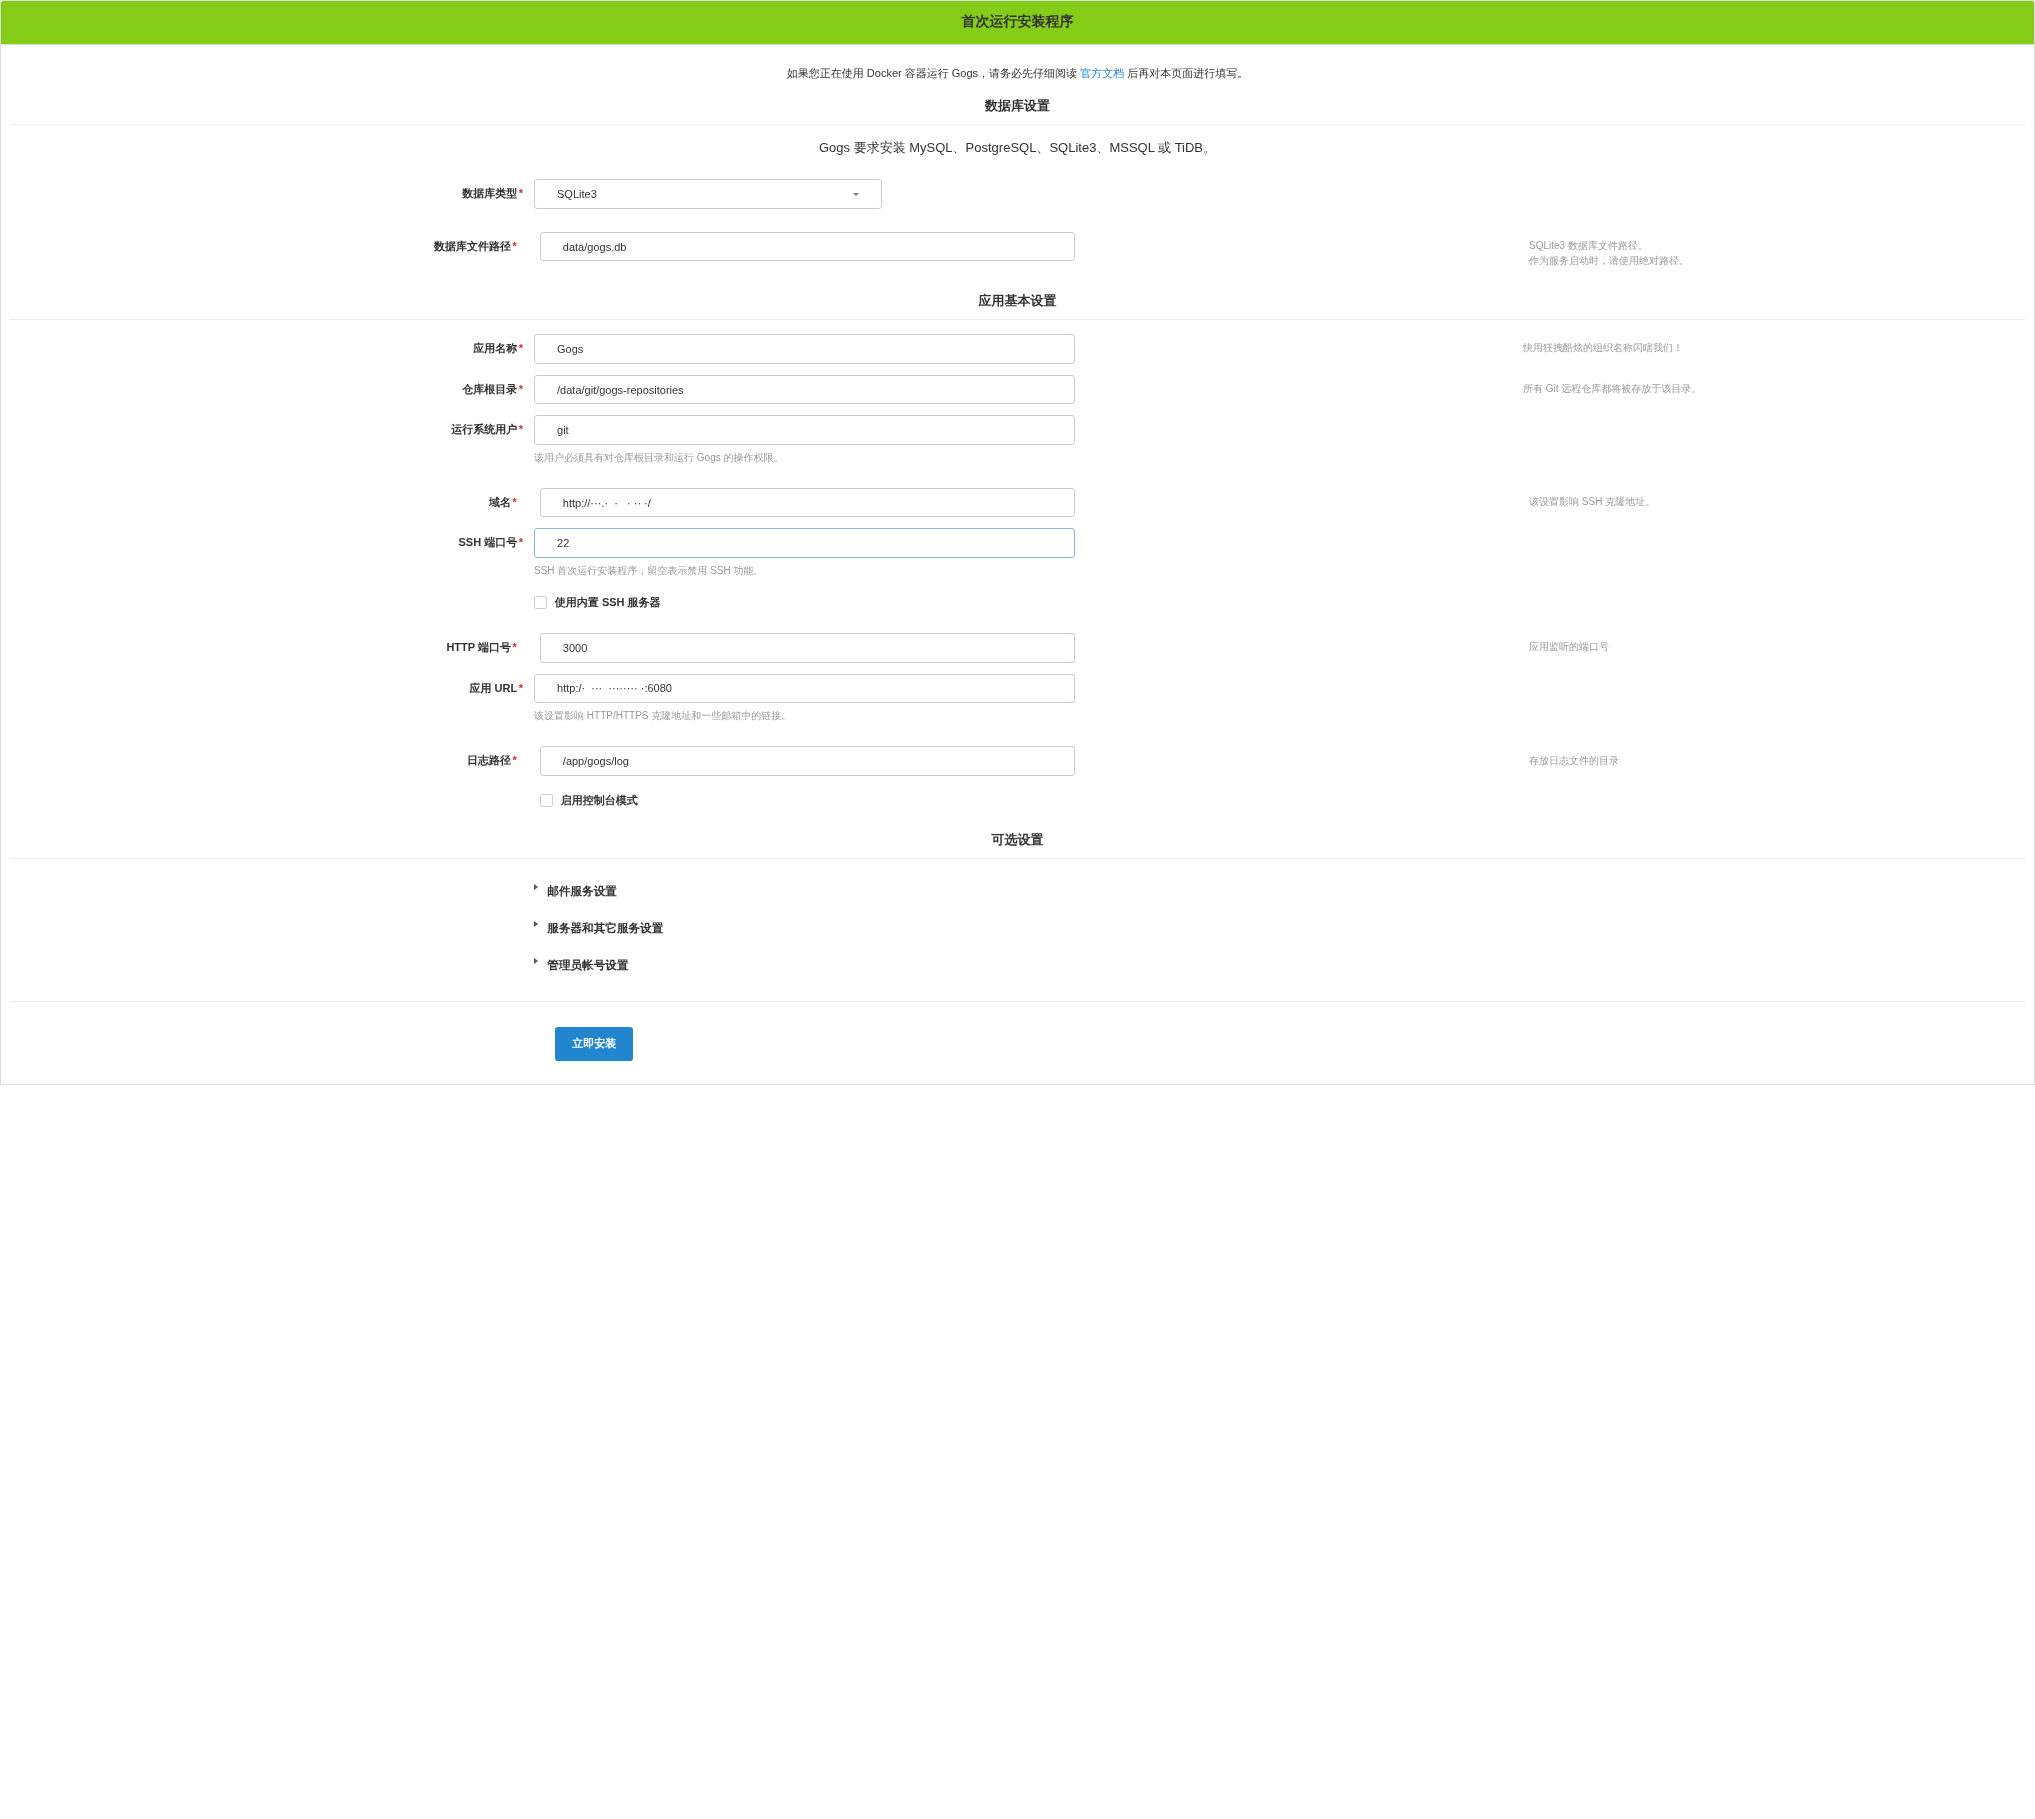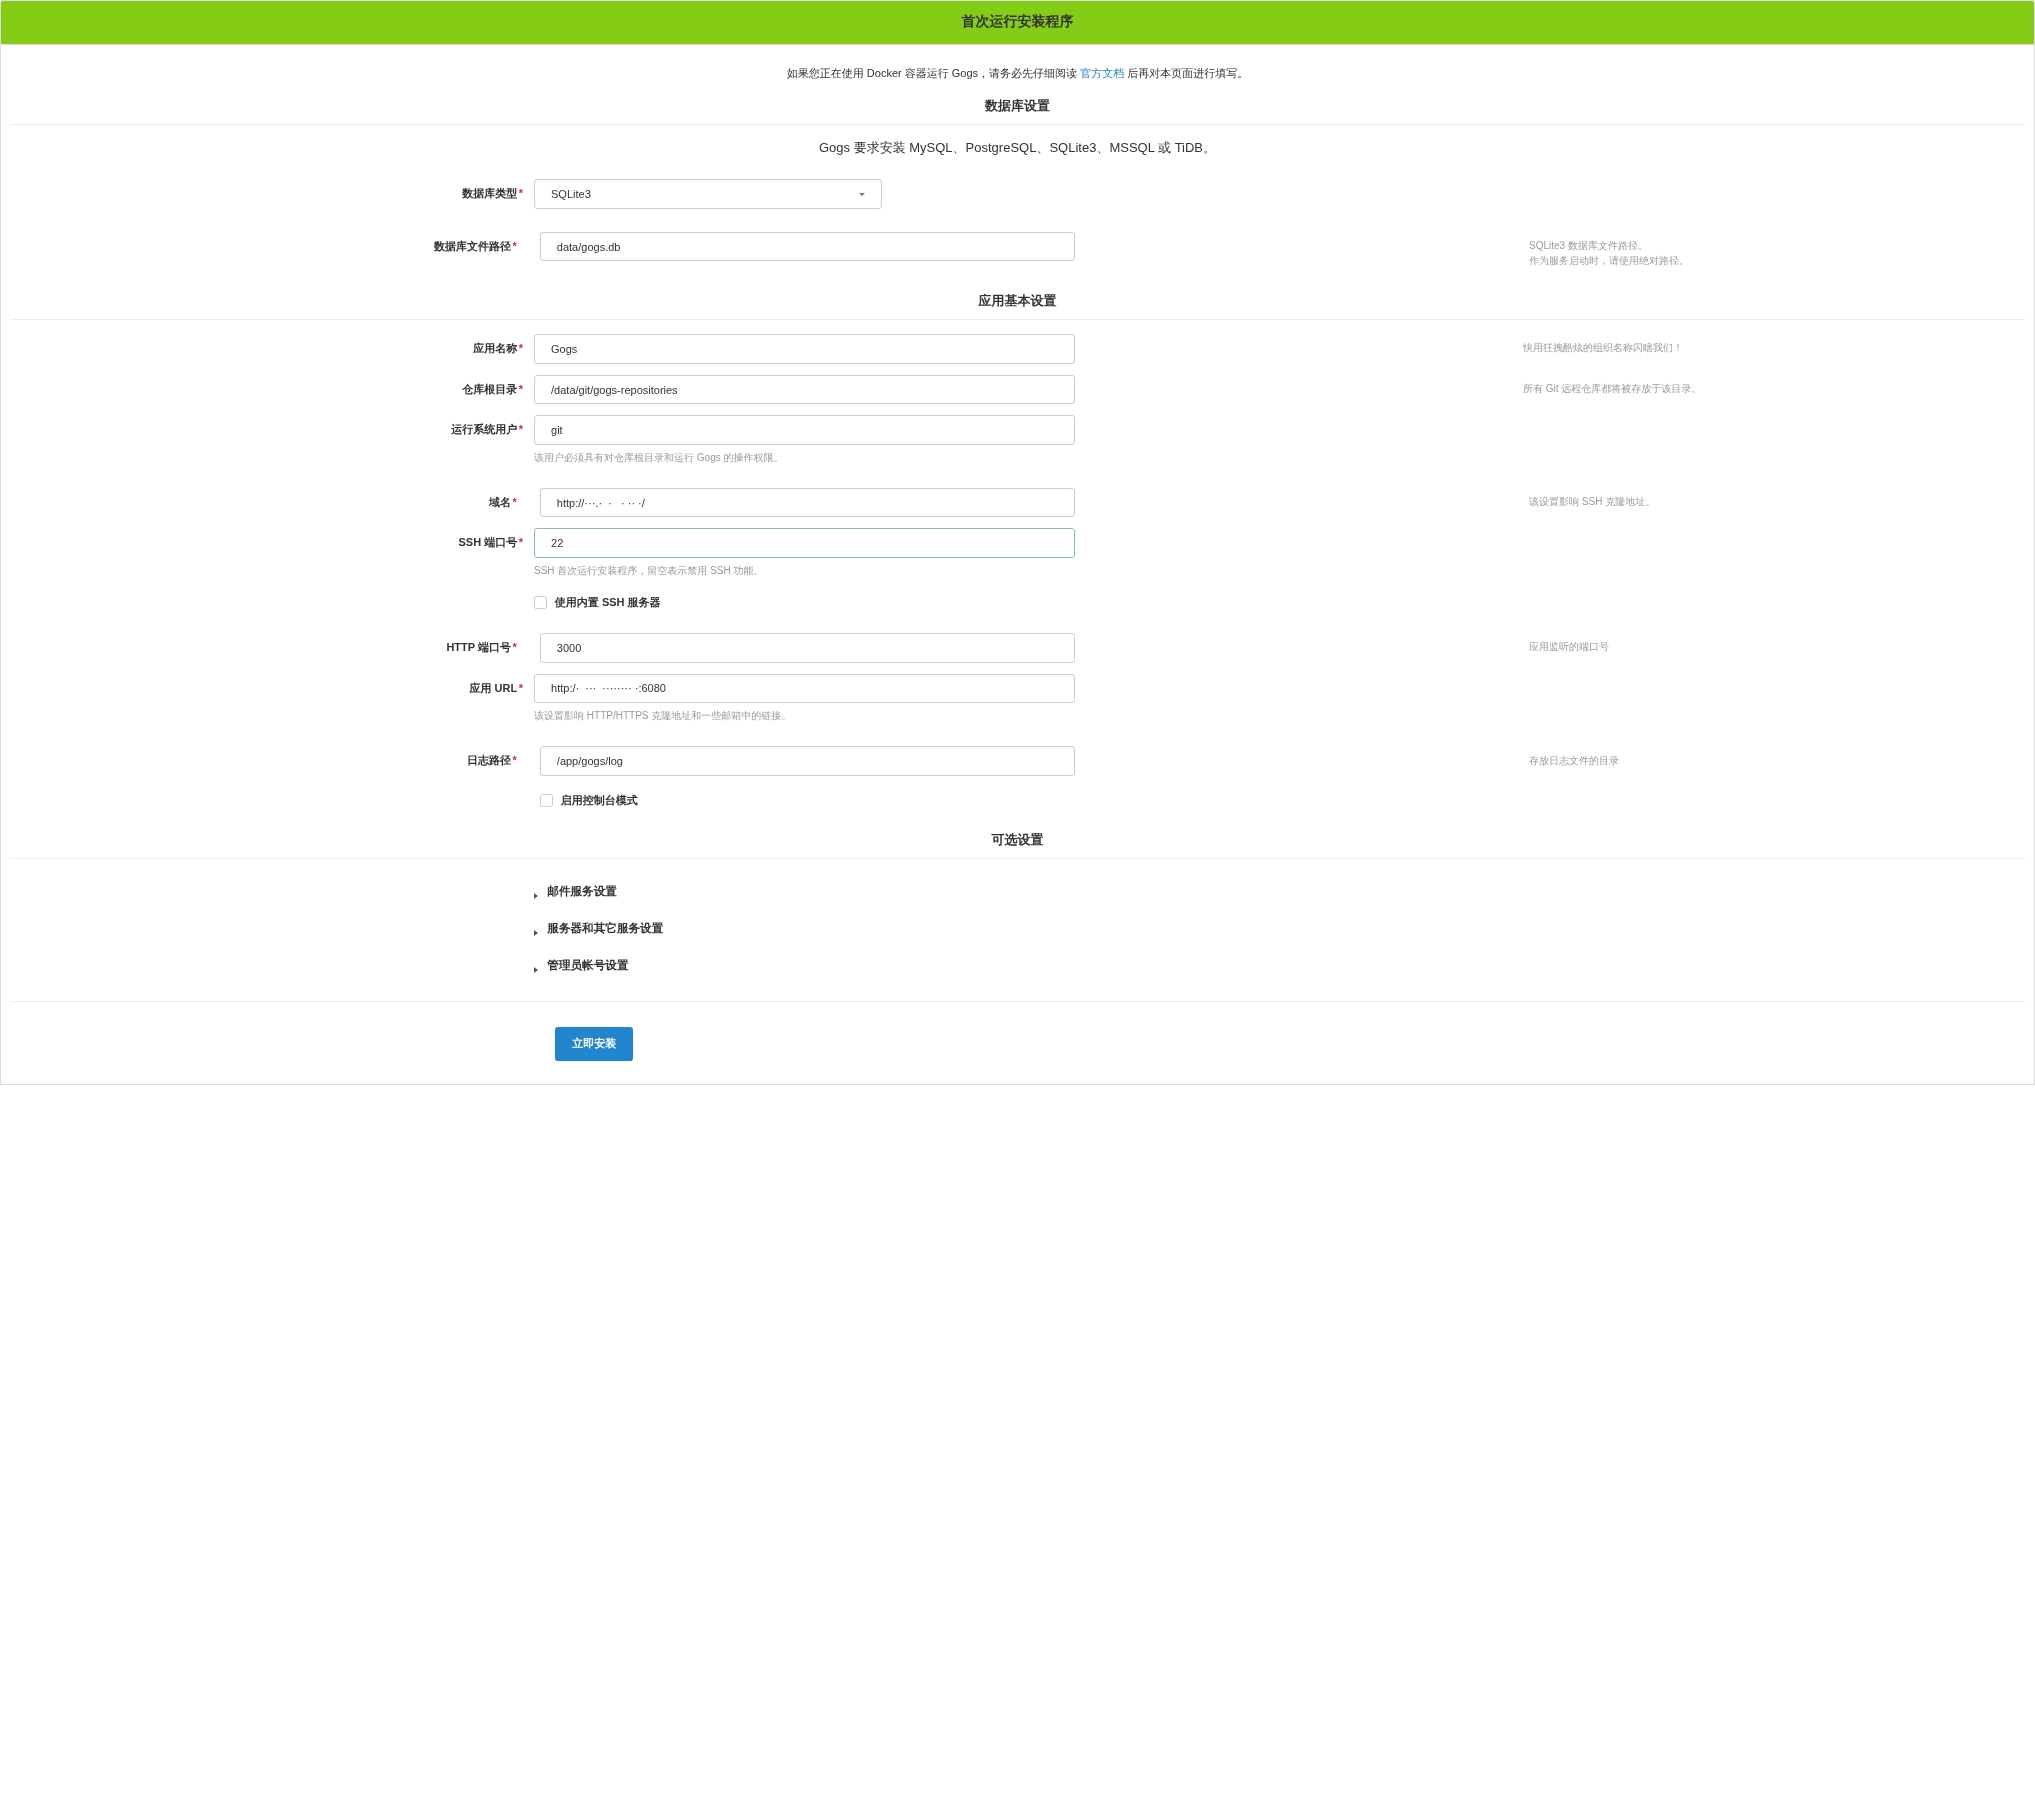--- a/index.html
+++ b/index.html
@@ -79,21 +79,21 @@
     color: #999;
     font-size: 10px;
     line-height: 1.55;
   }
   .text-input, .select {
     width: 56%;
     min-width: 202px;
     height: 29.5px;
     border: 0.8px solid #ccc;
     border-radius: 3.1px;
-    padding: 0 16px;
+    padding: 0 22px;
     font-size: 11px;
     color: #333;
     background: #fff;
     display: flex;
     align-items: center;
     justify-content: space-between;
   }
   .text-input { font-family: inherit; }
   .text-input.focused {
     border-color: #85b7d9;
@@ -127,21 +127,21 @@
   .checkbox-label {
     font-size: 11px;
     font-weight: 700;
     color: #333;
   }
   .accordion {
     margin: 0 9.3px;
   }
   .accordion-item {
     display: flex;
-    align-items: flex-end;
+    align-items: flex-start;
     gap: 9.3px;
     padding: 11px 0 11px 26%;
     cursor: pointer;
     font-size: 11.6px;
     font-weight: 700;
     color: #333;
   }
   .accordion-item .caret-icon {
     width: 0; height: 0;
     border-top: 3.9px solid transparent;

